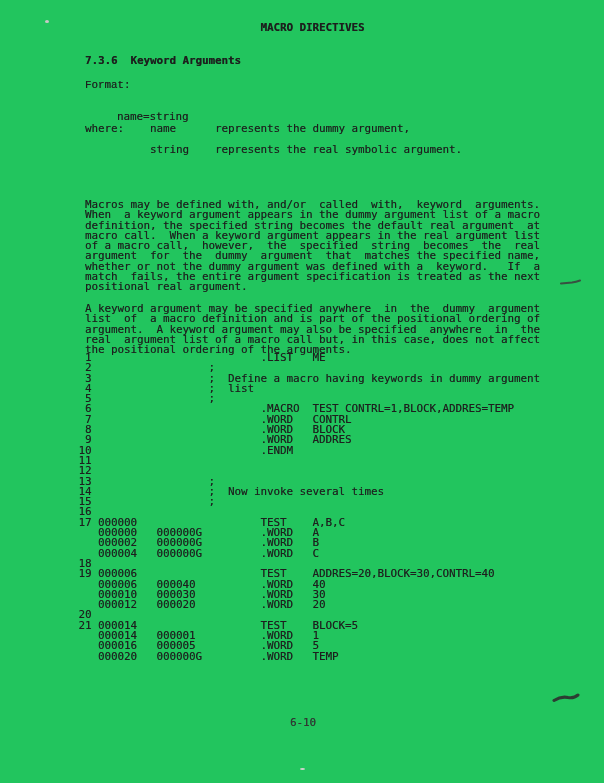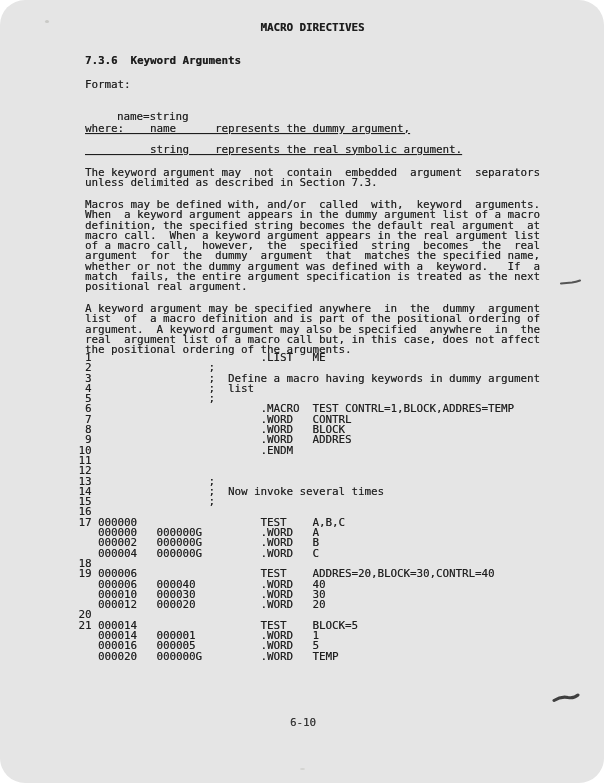--- a/index.html
+++ b/index.html
@@ -4,44 +4,43 @@
 <style>
   html, body {
     margin: 0;
     padding: 0;
     background: #ffffff;
   }
   .page {
     position: relative;
     width: 604px;
     height: 783px;
-    background: #e5e5e5;
+    background: #22c55e;
     overflow: hidden;
     font-family: "DejaVu Sans Mono", monospace;
     color: #1e1e1e;
-    border-radius: 25px;
   }
   .txt {
     position: absolute;
     margin: 0;
     white-space: pre;
     font-size: 10.8px;
     line-height: 10.3px;
     letter-spacing: 0;
     text-shadow: 0.2px 0.2px 0.35px rgba(25,25,25,0.55);
   }
   .bold {
     font-weight: bold;
     text-shadow: 0.3px 0.3px 0.4px rgba(15,15,15,0.65);
   }
   .pos-running-header { left: 85px;  top: 23px;  width: 455px; text-align: center; }
   .pos-section-heading{ left: 85px;  top: 56px;  }
-  .pos-format-label   { left: 85px;  top: 80px;  }
+  .pos-format-label   { left: 85px;  top: 80px; font-family: Liberation Mono, monospace;  }
   .pos-format-syntax  { left: 117px; top: 102px; margin-top: 10px; }
-  .pos-where          { left: 85px;  top: 124px; text-decoration: underline; }
+  .pos-where          { left: 85px;  top: 124px; }
   .pos-para-1         { left: 85px;  top: 168px; }
   .pos-para-2         { left: 85px;  top: 200px; }
   .pos-para-3         { left: 85px;  top: 304px; }
   .pos-code           { left: 72px;  top: 353px; }
   .pos-page-number    { left: 290px; top: 718px; color: #343434; }
 
   .artifact { position: absolute; }
   .dot-top-left  { left: 45px;  top: 20px;  width: 4px; height: 3px; background: #c9c9c6; border-radius: 50%; }
   .dot-bottom    { left: 300px; top: 768px; width: 5px; height: 2px; background: #d3d3d0; border-radius: 50%; }
   .mark-right-1  { left: 560px; top: 278px; }
@@ -57,22 +56,20 @@
   <div class="txt bold pos-section-heading">7.3.6  Keyword Arguments</div>
 
   <div class="txt pos-format-label">Format:</div>
 
   <div class="txt pos-format-syntax">name=string</div>
 
   <div class="txt pos-where">where:    name      represents the dummy argument,
 
           string    represents the real symbolic argument.</div>
 
-  <div class="txt pos-para-1">The keyword argument may  not  contain  embedded  argument  separators
-unless delimited as described in Section 7.3.</div>
 
   <div class="txt pos-para-3">A keyword argument may be specified anywhere  in  the  dummy  argument
 list  of  a macro definition and is part of the positional ordering of
 argument.  A keyword argument may also be specified  anywhere  in  the
 real  argument list of a macro call but, in this case, does not affect
 the positional ordering of the arguments.</div>
 
   <div class="txt pos-para-2">Macros may be defined with, and/or  called  with,  keyword  arguments.
 When  a keyword argument appears in the dummy argument list of a macro
 definition, the specified string becomes the default real argument  at

